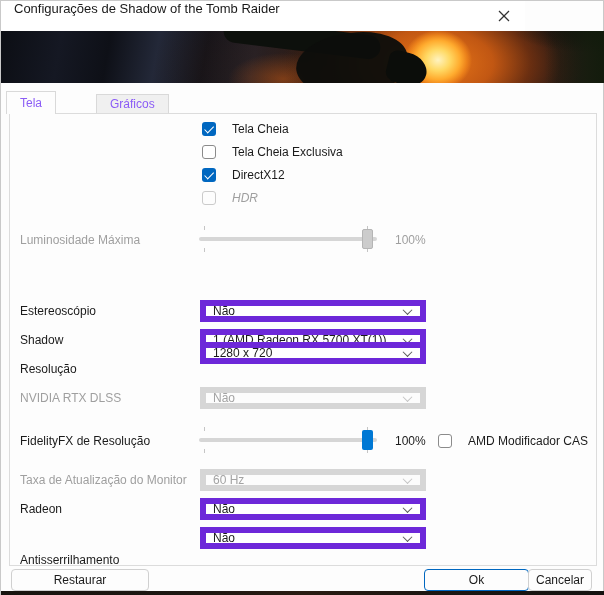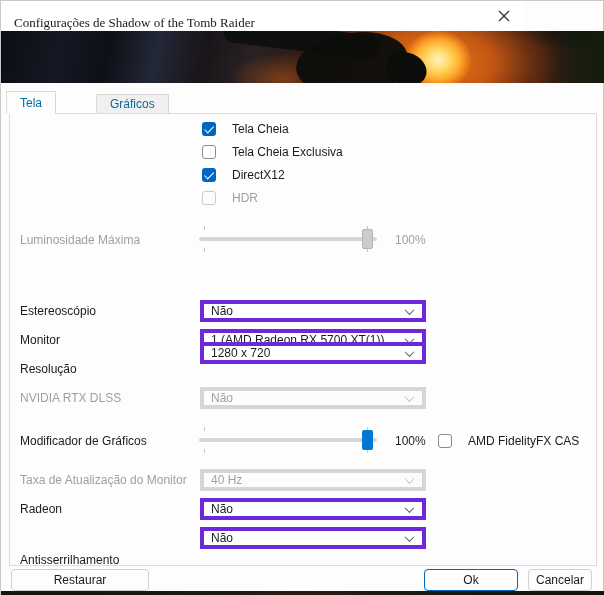--- a/index.html
+++ b/index.html
@@ -13,21 +13,21 @@
   }
   .window{
     position:absolute;left:0;top:0;width:604px;height:595px;
     background:#fdfdfd;
     box-sizing:border-box;
     border:1px solid #c9c9c9;
   }
   
   .titlebar{
     position:absolute;left:0;top:0;width:524px;height:30px;
-    background:#ffffff;display:flex;align-items:flex-end;font-family:Liberation Serif, serif;
+    background:#ffffff;display:flex;align-items:flex-start;
   }
   .title-text{margin-left:13px;font-size:13px;color:#191919;}
   .close-btn{
     position:absolute;right:0;top:0;width:42px;height:30px;
     display:flex;align-items:center;justify-content:center;cursor:pointer;
   }
   
   .banner{
     position:absolute;left:0;top:30px;width:604px;height:52px;
     overflow:hidden;
@@ -53,21 +53,21 @@
   .fig-hair{
     position:absolute;left:386px;top:22px;width:40px;height:32px;
     background:#0b0d0a;border-radius:30% 70% 60% 40%;transform:rotate(14deg);
   }
   
   .tabs{
     position:absolute;left:5px;top:90px;height:23px;
     display:flex;align-items:flex-end;z-index:3;
   }
   .tab{
-    font-size:12px;color:#0369a1;display:flex;align-items:center;
+    font-size:12px;color:#8b5cf6;display:flex;align-items:center;
     padding:0 13px;box-sizing:border-box;cursor:pointer;
   }
   .tab.active{
     height:23px;background:#fdfdfd;
     border:1px solid #d9d9d9;border-bottom:none;
   }
   .tab.inactive{
     height:20px;background:#f0f0f0;
     border:1px solid #d9d9d9;border-bottom:1px solid #dcdcdc;margin-left:40px;
   }
@@ -86,25 +86,25 @@
     display:flex;align-items:center;justify-content:center;flex:0 0 auto;
   }
   .cb.checked{background:#0067c0;}
   .cb.unchecked{background:#fff;border:1px solid #8b8b8b;}
   .cb.disabled{background:#fdfdfd;border:1px solid #cbcbcb;}
   .checkmark{
     width:8px;height:4px;border-left:1.6px solid #fff;border-bottom:1.6px solid #fff;
     transform:rotate(-45deg) translate(0.5px,-1px);
   }
   .cb-label{font-size:12px;color:#1b1b1b;white-space:nowrap;}
-  .cb-label.dis{color:#9f9f9f;}
+  .cb-label.dis{color:#9f9f9f;font-style:italic;}
   
   .dd{
     position:absolute;left:190px;width:226px;height:22px;
-    background:#ffffff;border:4px solid #6d28d9;box-sizing:border-box;
+    background:#ffffff;border:6px solid #6d28d9;box-sizing:border-box;
     display:flex;align-items:center;justify-content:space-between;
     padding:0 9px 0 7px;cursor:pointer;
   }
   .dd .dd-value{font-size:12px;color:#1b1b1b;white-space:nowrap;overflow:hidden;}
   .dd.disabled{border-color:#d6d6d6;background:#fcfcfc;cursor:default;}
   .dd.disabled .dd-value{color:#a3a3a3;}
   .chev{
     width:6px;height:6px;border-right:1.2px solid #5a5a5a;border-bottom:1.2px solid #5a5a5a;
     transform:rotate(45deg) translate(-1px,-1px);flex:0 0 auto;
   }
@@ -199,77 +199,77 @@
       <span class="thumb"></span>
     </div>
     <span class="pct dis" style="top:119px;">100%</span>
 
     <span class="row-label" style="top:190px;">Estereoscópio</span>
     <div class="dd" style="top:186px;">
       <span class="dd-value">Não</span>
       <span class="chev"></span>
     </div>
 
-    <span class="row-label" style="top:219px;">Monitor</span>
+    <span class="row-label" style="top:219px;">Shadow</span>
     <div class="dd" style="top:215px;">
       <span class="dd-value">1 (AMD Radeon RX 5700 XT(1))</span>
       <span class="chev"></span>
     </div>
 
     <span class="row-label" style="top:248px;">Resolução</span>
     <div class="dd" style="top:228px;">
       <span class="dd-value">1280 x 720</span>
       <span class="chev"></span>
     </div>
 
     <span class="row-label dis" style="top:277px;">NVIDIA RTX DLSS</span>
     <div class="dd disabled" style="top:273px;">
       <span class="dd-value">Não</span>
       <span class="chev"></span>
     </div>
 
-    <span class="row-label" style="top:320px;">Modificador de Gráficos</span>
+    <span class="row-label" style="top:320px;">FidelityFX de Resolução</span>
     <div class="slider enabled" style="top:315px;">
       <span class="tick" style="left:5px;top:-2px;"></span>
       <span class="tick" style="left:168px;top:-2px;"></span>
       <span class="tick" style="left:5px;top:20px;"></span>
       <span class="tick" style="left:168px;top:20px;"></span>
       <span class="track"></span>
       <span class="thumb"></span>
     </div>
     <span class="pct" style="top:320px;">100%</span>
     <div class="cb-row" style="left:428px;top:320px;">
       <span class="cb unchecked"></span>
-      <span class="cb-label">AMD FidelityFX CAS</span>
+      <span class="cb-label">AMD Modificador CAS</span>
     </div>
 
     <span class="row-label dis" style="top:359px;">Taxa de Atualização do Monitor</span>
     <div class="dd disabled" style="top:355px;">
-      <span class="dd-value">40 Hz</span>
+      <span class="dd-value">60 Hz</span>
       <span class="chev"></span>
     </div>
 
     <span class="row-label" style="top:388px;">Radeon</span>
     <div class="dd" style="top:384px;">
       <span class="dd-value">Não</span>
       <span class="chev"></span>
     </div>
 
     <span class="row-label" style="top:417px;margin-top:22px;">Antisserrilhamento</span>
     <div class="dd" style="top:413px;">
       <span class="dd-value">Não</span>
       <span class="chev"></span>
     </div>
 
   </div>
 
   <div class="btn" style="left:10px;width:138px;">
     <span>Restaurar</span>
   </div>
-  <div class="btn default" style="left:423px;width:94px;">
+  <div class="btn default" style="left:423px;width:105px;">
     <span>Ok</span>
   </div>
   <div class="btn" style="left:527px;width:64px;">
     <span>Cancelar</span>
   </div>
 
   <div class="bottom-strip"></div>
 
 </div>
 

